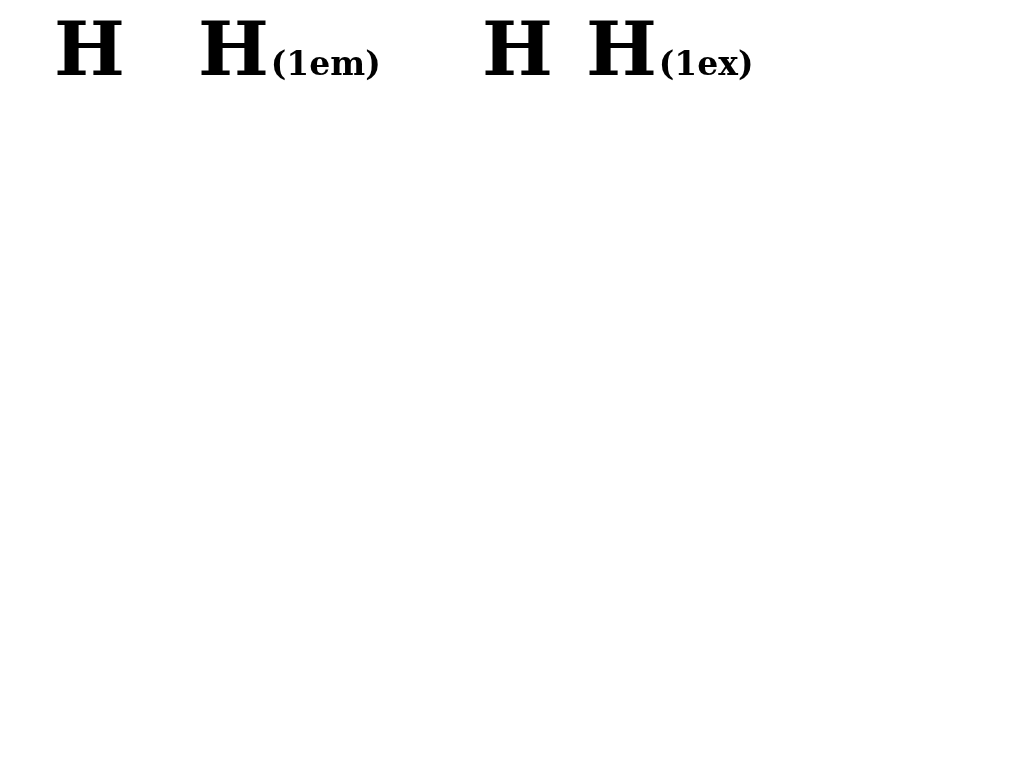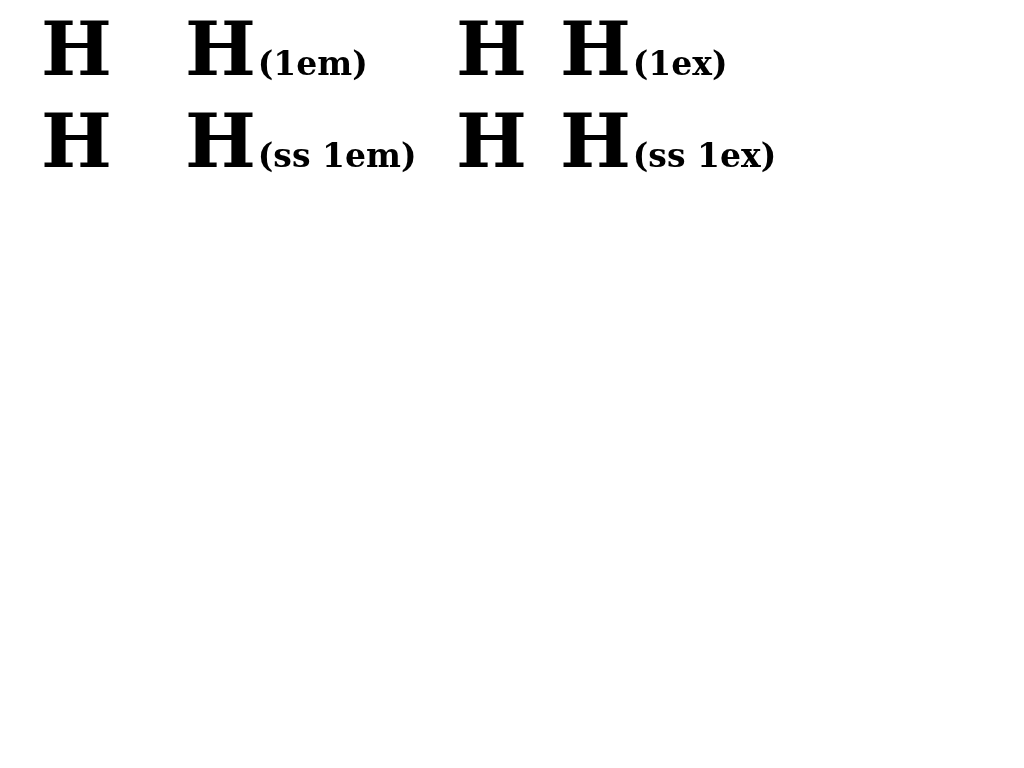--- a/index.html
+++ b/index.html
@@ -7,22 +7,22 @@
     position: relative;
     width: 1024px;
     height: 768px;
     background: #ffffff;
     overflow: hidden;
   }
   .col {
     position: absolute;
     top: 3px;
   }
-  .col-left  { left: 41px; }
-  .col-right { left: 456px; }
+  .col-left  { left: 54px; }
+  .col-right { left: 482px; }
   .row {
     height: 92px;
     line-height: 92px;
     white-space: nowrap;
     font-family: "DejaVu Serif", "Liberation Serif", serif;
     font-weight: bold;
     font-size: 75px;
     color: #000000;
   }
   .glyph { display: inline; }
@@ -32,19 +32,17 @@
     font-weight: bold;
     padding-left: 2px;
   }
 </style>
 </head>
 <body>
 
 <div class="canvas">
   <div class="col col-left">
       <div class="row"><span class="glyph">H</span><span class="spacer" style="width: 73px;"></span><span class="glyph">H</span><span class="label">(1em)</span></div>
-      <div class="row"><span class="glyph">H</span><span class="spacer" style="width: 73px;"></span><span class="glyph">H</span><span class="label">(ss 1em)</span></div>
     </div>
   <div class="col col-right">
       <div class="row"><span class="glyph">H</span><span class="spacer" style="width: 33px;"></span><span class="glyph">H</span><span class="label">(1ex)</span></div>
-      <div class="row"><span class="glyph">H</span><span class="spacer" style="width: 33px;"></span><span class="glyph">H</span><span class="label">(ss 1ex)</span></div>
     </div>
 </div>
 
 </body></html>

